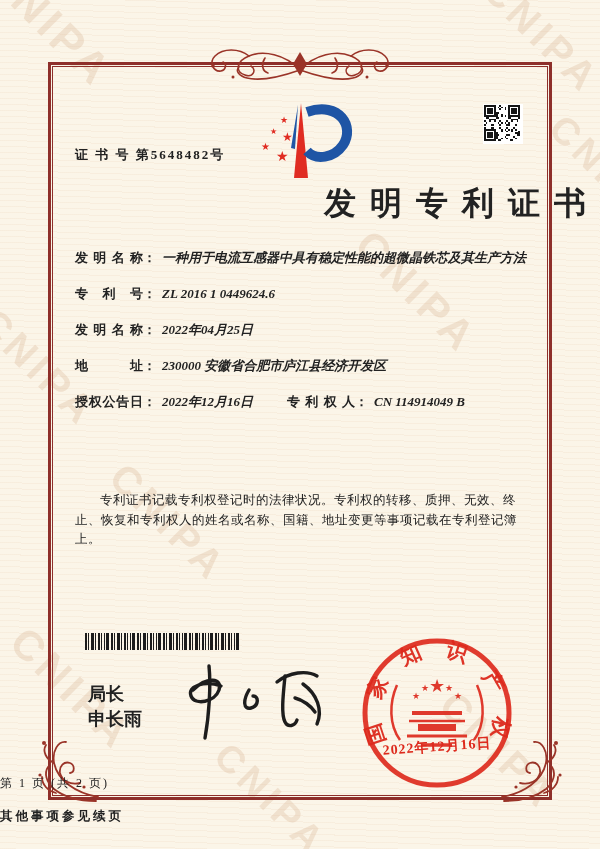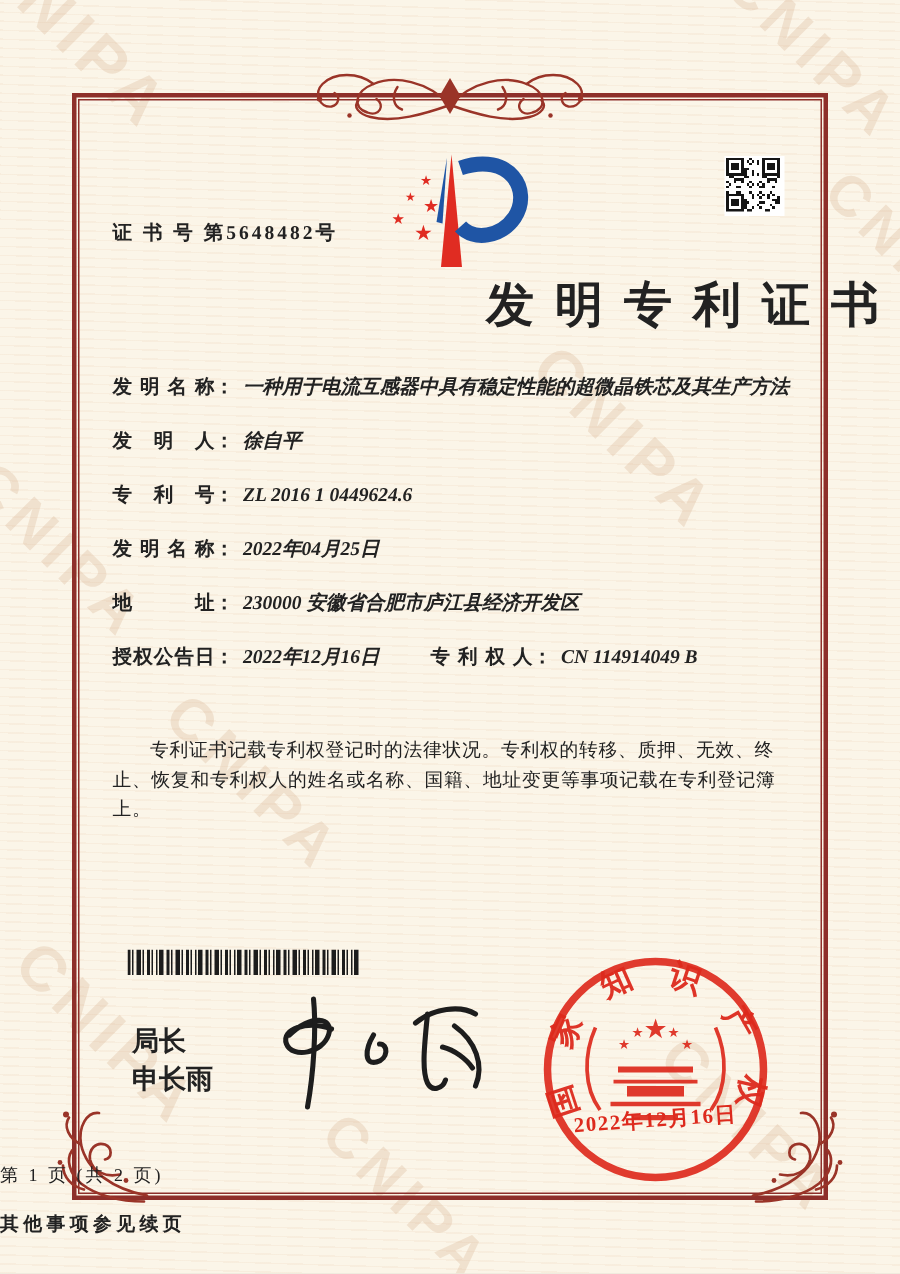--- a/index.html
+++ b/index.html
@@ -295,23 +295,20 @@
       </svg>
   </div>
 
   <div class="title">发明专利证书</div>
 
   <div class="rows">
     <div class="row">
       <span class="flabel">发明名称</span><span>：</span><span class="fvalue">一种用于电流互感器中具有稳定性能的超微晶铁芯及其生产方法</span>
     </div>
     <div class="row">
-      <span class="flabel">发明人</span><span>：</span><span class="fvalue">徐自平</span>
-    </div>
-    <div class="row">
       <span class="flabel">专利号</span><span>：</span><span class="fvalue">ZL 2016 1 0449624.6</span>
     </div>
     <div class="row">
       <span class="flabel">发明名称</span><span>：</span><span class="fvalue">2022年04月25日</span>
     </div>
     <div class="row">
       <span class="flabel">地址</span><span>：</span><span class="fvalue">230000 安徽省合肥市庐江县经济开发区</span>
     </div>
     <div class="row">
       <span class="flabel">授权公告日</span><span>：</span><span class="fvalue">2022年12月16日</span><span class="pair2"><span class="flabel">专利权人</span><span>：</span><span class="fvalue">CN 114914049 B</span></span>

